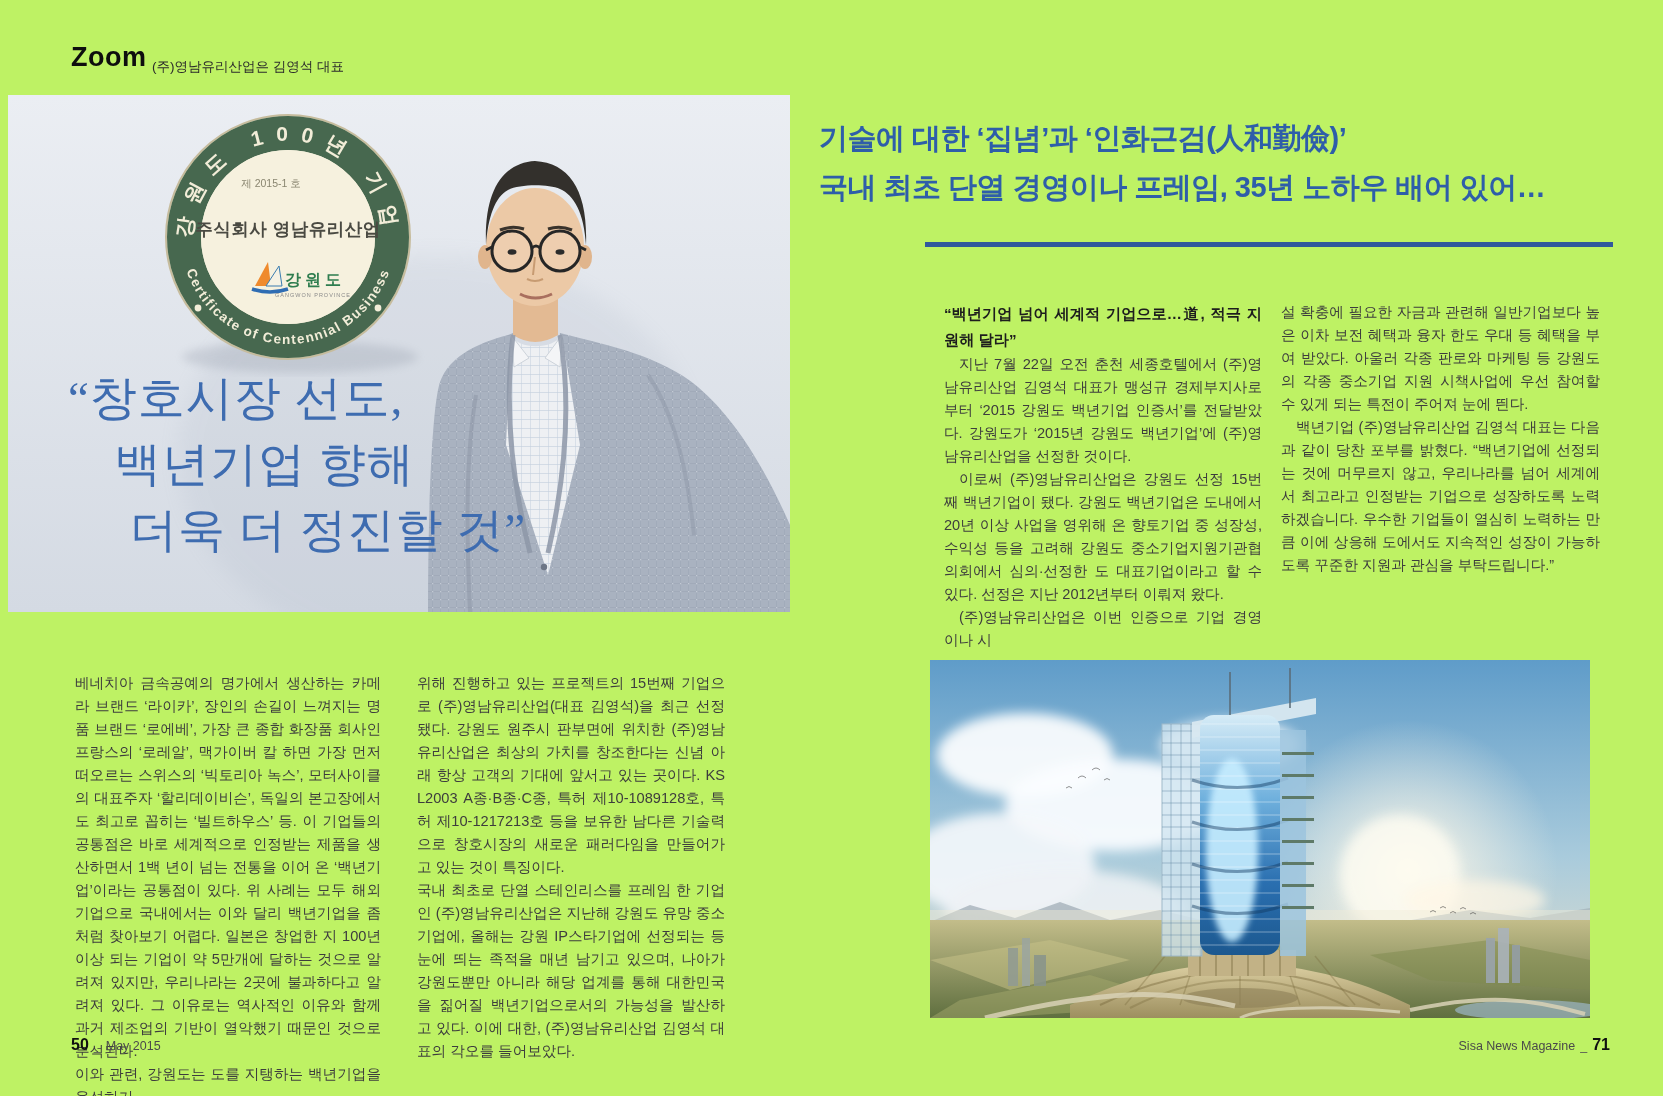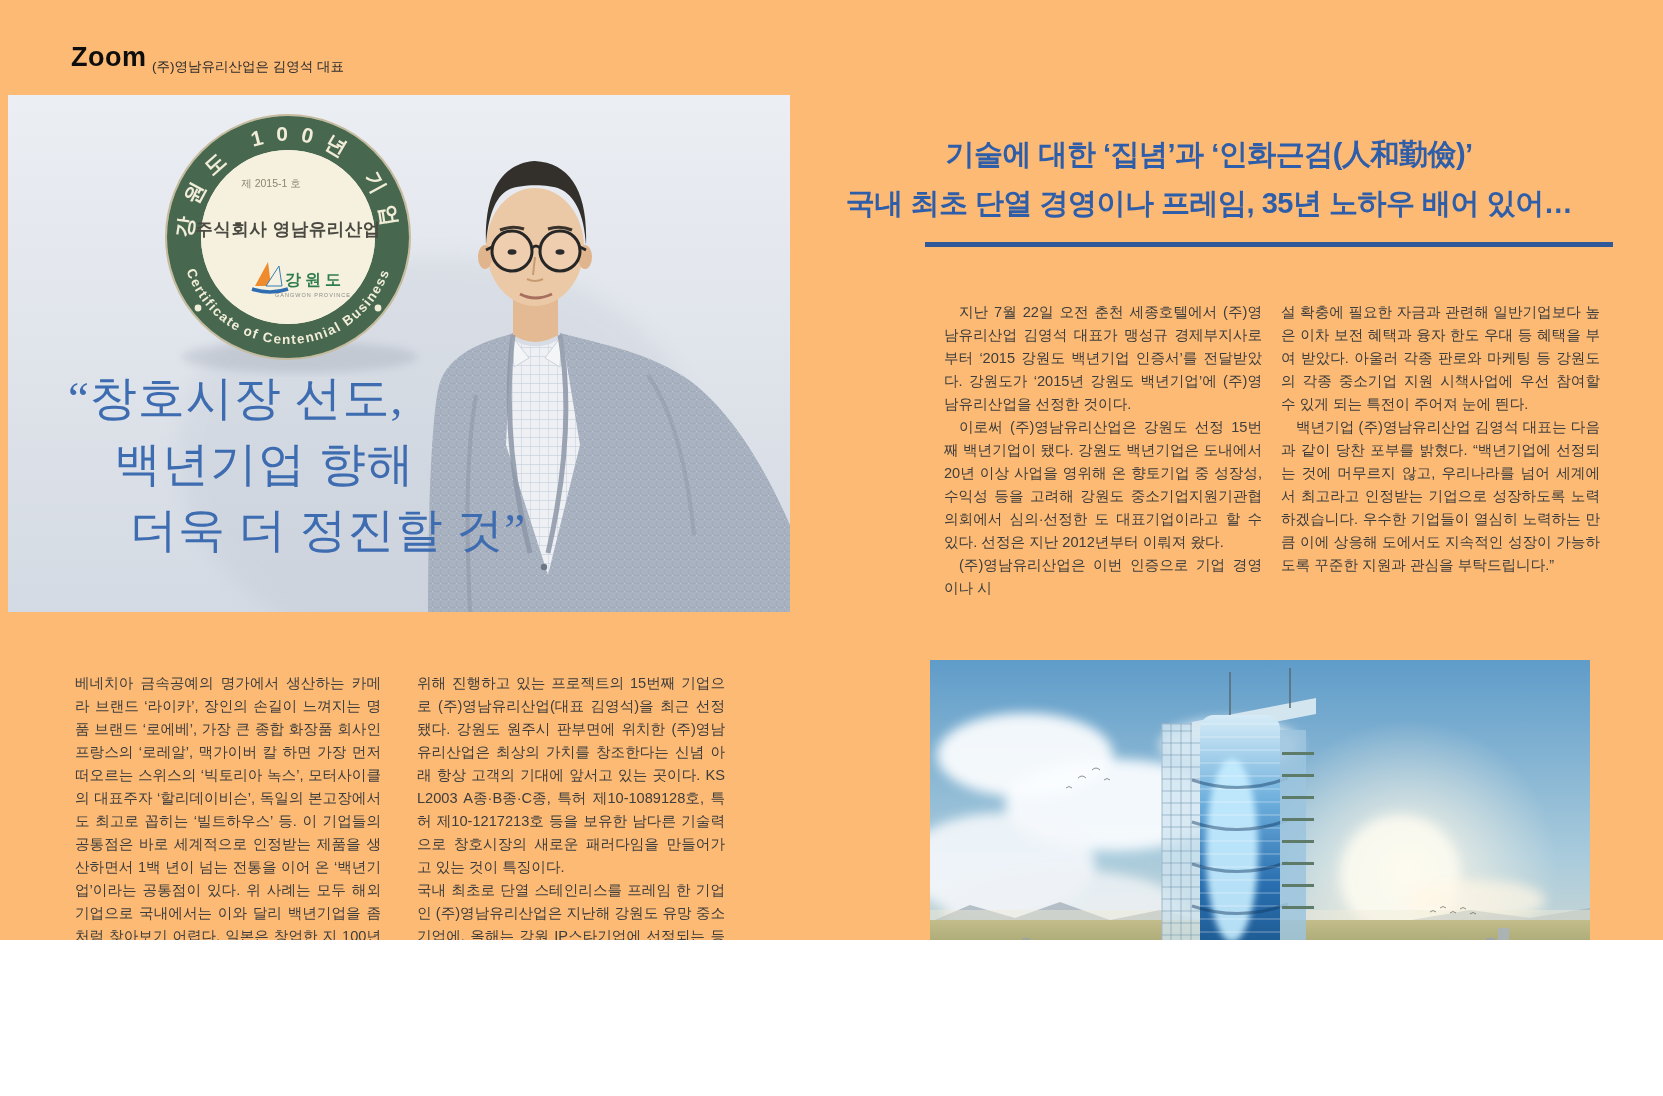--- a/index.html
+++ b/index.html
@@ -1,16 +1,16 @@
 <!DOCTYPE html>
 <html><head>
 <meta charset="utf-8">
 <style>
   html,body{margin:0;padding:0;background:#ffffff;}
-  .canvas{position:relative;width:1663px;height:940px;background:#fdba74;overflow:hidden;
+  .canvas{position:relative;width:1663px;height:1096px;background:#bef264;overflow:hidden;
           font-family:"Liberation Sans","DejaVu Sans",sans-serif;color:#3c3c3c;}
 
   
   .kicker{position:absolute;left:71px;top:42px;font-size:27px;font-weight:bold;color:#0e0e0e;letter-spacing:.5px;}
   .kicker-sub{position:absolute;left:152px;top:58px;font-size:13.5px;color:#2b2b2b;}
 
   
   .hero{position:absolute;left:8px;top:95px;width:782px;height:517px;margin:0;}
   .hero svg{display:block;}
   .photo-quote{position:absolute;left:60px;top:270px;
@@ -24,21 +24,21 @@
            word-break:break-all;color:#3d3d3d;}
   .bodycol p{margin:0;}
   .bodycol p.ind{text-indent:15px;}
   #lcol1{left:75px;top:672px;width:306px;}
   #lcol2{left:417px;top:672px;width:308px;}
   #rcol1{left:944px;top:301px;width:318px;}
   #rcol2{left:1281px;top:301px;width:319px;}
   .lead{font-weight:bold;color:#1d1d1d;font-size:15.2px;line-height:26px;}
 
   
-  .headline{position:absolute;right:64px;top:130px;width:780px;text-align:center;
+  .headline{position:absolute;right:64px;top:114px;width:780px;text-align:left;
             color:#2e5ea9;font-weight:bold;font-size:29px;line-height:49px;letter-spacing:-0.5px;white-space:nowrap;}
   .rule{position:absolute;left:925px;top:242px;width:688px;height:5px;background:#30599c;}
 
   
   .building{position:absolute;left:930px;top:660px;width:660px;height:358px;margin:0;}
   .building svg{display:block;}
 
   
   .folio{position:absolute;top:1036px;font-size:12.5px;color:#4a4a4a;}
   .folio .num{font-size:16px;font-weight:bold;color:#101010;}
@@ -168,20 +168,21 @@
     <span class="num">50</span><span class="sep">_</span><span>May 2015</span>
   </footer>
 
   <div class="headline">
     <div>기술에 대한 ‘집념’과 ‘인화근검(人和勤儉)’</div>
     <div>국내 최초 단열 경영이나 프레임, 35년 노하우 배어 있어…</div>
   </div>
   <div class="rule"></div>
 
   <div class="bodycol" id="rcol1">
+    <p class="lead">“백년기업 넘어 세계적 기업으로…道, 적극 지원해 달라”</p>
     <p class="ind">지난 7월 22일 오전 춘천 세종호텔에서 (주)영남유리산업 김영석 대표가 맹성규 경제부지사로부터 ‘2015 강원도 백년기업 인증서’를 전달받았다. 강원도가 ‘2015년 강원도 백년기업’에 (주)영남유리산업을 선정한 것이다.</p>
     <p class="ind">이로써 (주)영남유리산업은 강원도 선정 15번째 백년기업이 됐다. 강원도 백년기업은 도내에서 20년 이상 사업을 영위해 온 향토기업 중 성장성, 수익성 등을 고려해 강원도 중소기업지원기관협의회에서 심의·선정한 도 대표기업이라고 할 수 있다. 선정은 지난 2012년부터 이뤄져 왔다.</p>
     <p class="ind">(주)영남유리산업은 이번 인증으로 기업 경영이나 시</p>
   </div>
   <div class="bodycol" id="rcol2">
     <p>설 확충에 필요한 자금과 관련해 일반기업보다 높은 이차 보전 혜택과 융자 한도 우대 등 혜택을 부여 받았다. 아울러 각종 판로와 마케팅 등 강원도의 각종 중소기업 지원 시책사업에 우선 참여할 수 있게 되는 특전이 주어져 눈에 띈다.</p>
     <p class="ind">백년기업 (주)영남유리산업 김영석 대표는 다음과 같이 당찬 포부를 밝혔다. “백년기업에 선정되는 것에 머무르지 않고, 우리나라를 넘어 세계에서 최고라고 인정받는 기업으로 성장하도록 노력하겠습니다. 우수한 기업들이 열심히 노력하는 만큼 이에 상응해 도에서도 지속적인 성장이 가능하도록 꾸준한 지원과 관심을 부탁드립니다.”</p>
   </div>
 
   <figure class="building">

